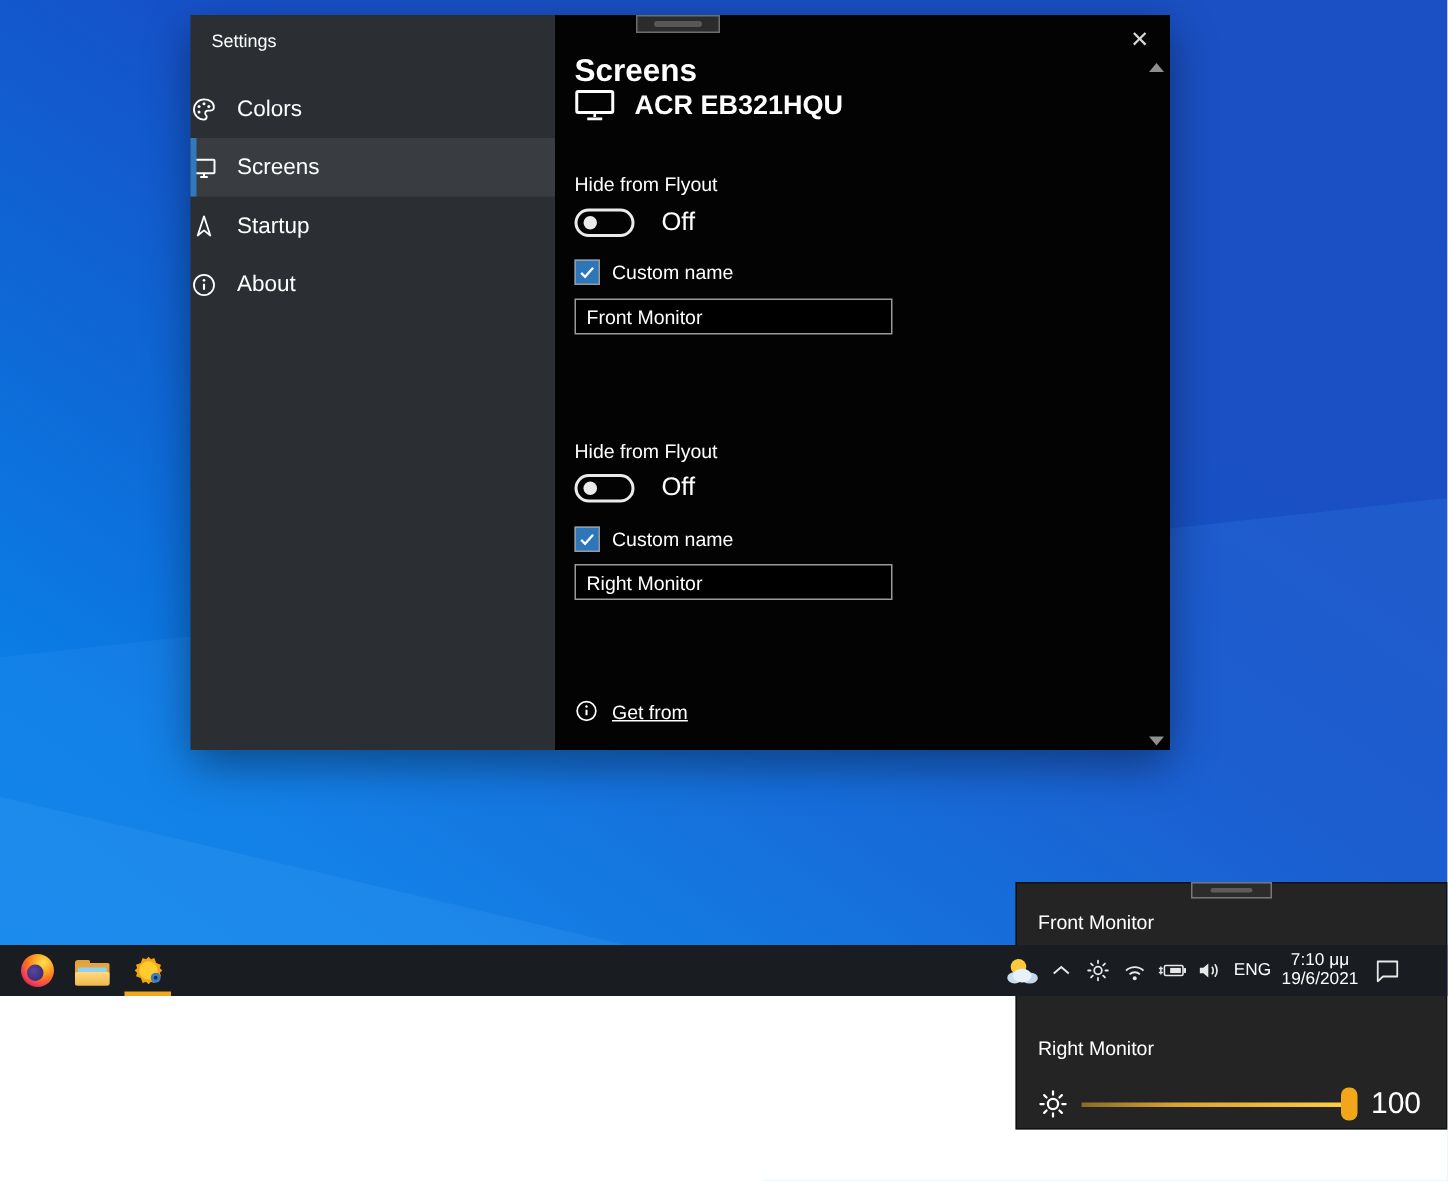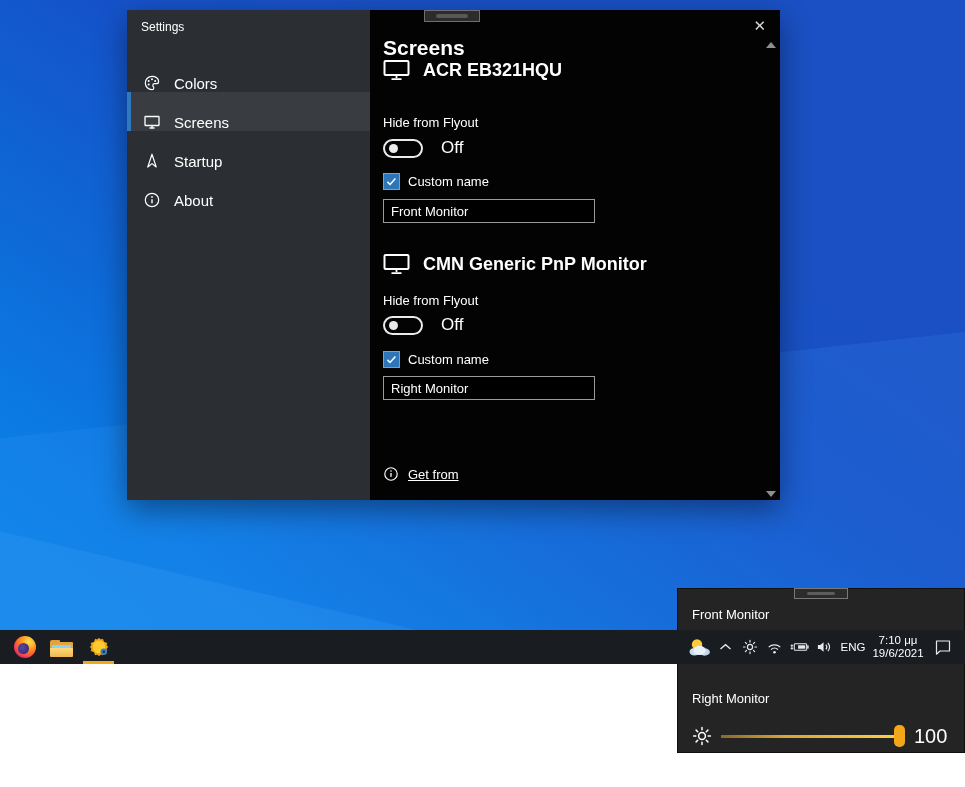--- a/index.html
+++ b/index.html
@@ -10,21 +10,21 @@
     clip-path:polygon(0 66%, 100% 50%, 100% 100%, 0 100%); }
   .beam2 { position:absolute; inset:0; background:rgba(110,190,255,.12);
     clip-path:polygon(0 80%, 58% 100%, 0 100%); }
 
   
   .win { position:absolute; left:127px; top:10px; width:653px; height:490px; display:flex;
     box-shadow:0 10px 28px rgba(0,0,0,.4); }
   .sidebar { width:243px; background:#2b2f33; color:#fff; flex:none; }
   .win-title { font-size:12px; padding:10px 0 0 14px; }
   .nav { margin-top:19px; }
-  .nav-item { height:39px; display:flex; align-items:flex-end; padding-left:16px; gap:13px;
+  .nav-item { height:39px; display:flex; align-items:center; padding-left:0; gap:13px;
     font-size:15px; position:relative; cursor:default; }
   .nav-item.selected { background:rgba(255,255,255,.07); }
   .nav-item.selected::before { content:""; position:absolute; left:0; top:0; bottom:0; width:4px; background:#3178be; }
   .nav-item svg { width:18px; height:18px; flex:none; }
 
   .mp { flex:1; background:#030303; color:#fff; position:relative; }
   .close-btn { position:absolute; top:4px; right:9px; font-size:15px; color:#d8d8d8; padding:3px 5px; cursor:default; }
   .drag-handle { position:absolute; top:0; left:297px; width:56px; height:12px; background:#2c2c2c;
     border:1px solid #6e6e6e; display:flex; align-items:center; justify-content:center; }
   .drag-handle i { display:block; width:32px; height:4px; background:#585858; border-radius:2px; }
@@ -84,21 +84,21 @@
   .ff { width:22px; height:22px; border-radius:50%; position:relative;
     background:radial-gradient(circle at 68% 26%, #ffe14d 0%, #ffb52e 22%, #ff7a1c 46%, #ef3d5b 70%, #b5123d 90%); }
   .ff::after { content:""; position:absolute; left:4px; top:7px; width:11px; height:11px; border-radius:50%;
     background:radial-gradient(circle at 40% 40%, #5a46a0, #2e2468); }
   .folder { position:relative; width:23px; height:17px; margin-top:2px; }
   .folder .tab { position:absolute; left:0; top:0; width:10px; height:5px; background:#dfa238; border-radius:2px 1px 0 0; }
   .folder .back { position:absolute; left:0; top:2px; right:0; bottom:0; background:#e2a63d; border-radius:1px; }
   .folder .slot { position:absolute; left:2px; top:5px; right:2px; height:4px; background:#8fd0f5; }
   .folder .front { position:absolute; left:0; right:0; bottom:0; height:9px;
     background:linear-gradient(#ffda7d,#f0b84e); border-radius:1px 1px 2px 2px; }
-  .tray { margin-left:auto; display:flex; align-items:flex-end; padding-right:6px; }
+  .tray { margin-left:auto; display:flex; align-items:flex-end; padding-right:24px; }
   .tray-btn { height:34px; display:flex; align-items:center; justify-content:center; }
   .tray-txt { font-size:11.5px; color:#fff; }
   .clock { text-align:center; font-size:11.5px; line-height:13px; width:58px; }
   .w-weather { width:28px; } .w-chevron { width:24px; } .w-icon { width:25px; } .w-lang { width:32px; }
   .w-notif { width:32px; }
 </style>
 </head>
 <body>
 
 <div class="desktop">
@@ -167,27 +167,20 @@
       <div class="chk-row cr1">
         <div class="checkbox">
           <svg viewBox="0 0 17 17">
             <path d="M3.2 9l3.4 3.4 7-7.8" stroke="#fff" stroke-width="2" fill="none"></path>
           </svg>
         </div>
         <span class="chk-label">Custom name</span>
       </div>
       <input class="txt in1" value="Front Monitor" style="">
 
-      <div class="mon-head mh2">
-        <svg viewBox="0 0 27 22">
-          <rect x="1.5" y="2" width="24" height="14" rx="1" stroke="#fff" stroke-width="2" fill="none"></rect>
-          <path d="M13.5 16v3M8.5 20.2h10" stroke="#fff" stroke-width="1.8"></path>
-        </svg>
-        <span class="mon-name">CMN Generic PnP Monitor</span>
-      </div>
       <div class="lbl hide2">Hide from Flyout</div>
       <div class="tog-row tr2">
         <div class="toggle">
             <i></i>
           </div>
         <span class="tog-label">Off</span>
       </div>
       <div class="chk-row cr2">
         <div class="checkbox">
           <svg viewBox="0 0 17 17">

